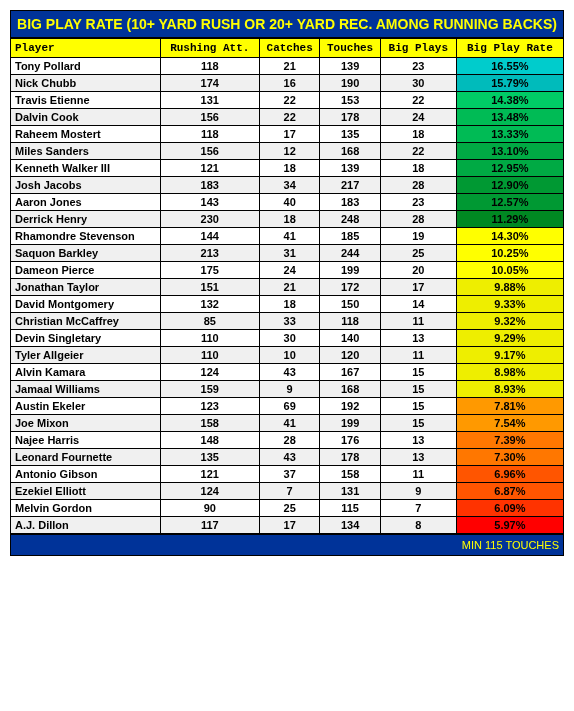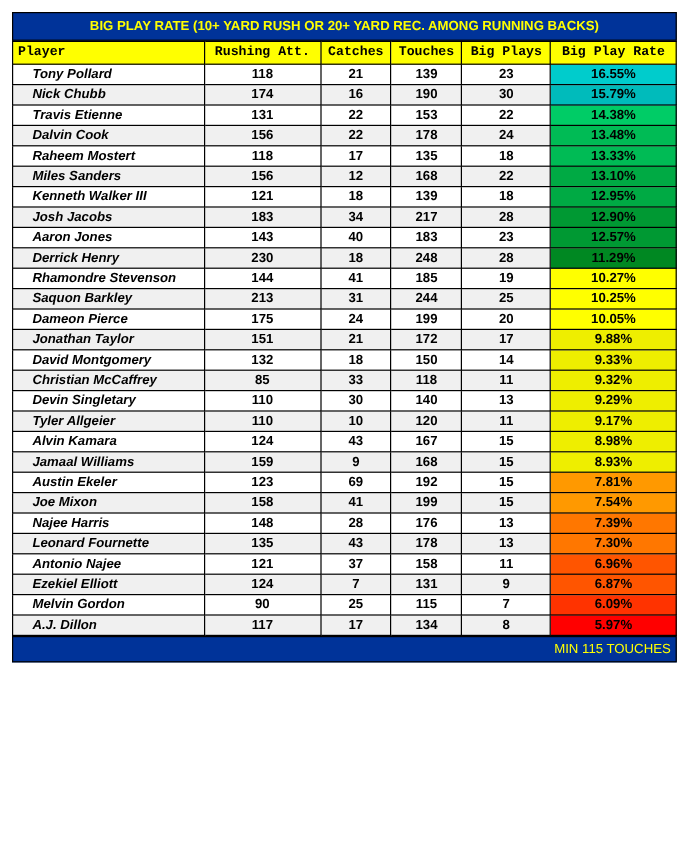--- a/index.html
+++ b/index.html
@@ -11,21 +11,21 @@
       align-items: center;
       padding: 10px;
     }
     .table-container {
       width: 554px;
     }
     .title-row {
       background: #003399;
       color: #ffff00;
       font-weight: bold;
-      font-size: 11px;
+      font-size: 14px;
       text-align: center;
       padding: 5px 4px;
       border: 1px solid #000;
     }
     table {
       width: 100%;
       border-collapse: collapse;
       font-size: 11px;
     }
     th {
@@ -43,22 +43,21 @@
     }
     td {
       border: 1px solid #000;
       padding: 2px 2px;
       text-align: center;
       font-weight: bold;
       font-size: 11px;
     }
     td:first-child {
       text-align: left;
-      padding-left: 16px;
-      font-style: italic;
+      padding-left: 4px;
     }
     tr:nth-child(odd) td { background: #ffffff; }
     tr:nth-child(even) td { background: #f0f0f0; }
     td.big-play-rate {
       color: #000;
       font-weight: bold;
     }
     .footer-row {
       background: #003399;
       color: #ffff00;
@@ -179,21 +178,21 @@
           <td>248</td>
           <td>28</td>
           <td class="big-play-rate color-green5">11.29%</td>
         </tr>
         <tr>
           <td>Rhamondre Stevenson</td>
           <td>144</td>
           <td>41</td>
           <td>185</td>
           <td>19</td>
-          <td class="big-play-rate color-yellow">10.27%</td>
+          <td class="big-play-rate color-yellow">14.30%</td>
         </tr>
         <tr>
           <td>Saquon Barkley</td>
           <td>213</td>
           <td>31</td>
           <td>244</td>
           <td>25</td>
           <td class="big-play-rate color-yellow">10.25%</td>
         </tr>
         <tr>
@@ -286,21 +285,21 @@
         </tr>
         <tr>
           <td>Leonard Fournette</td>
           <td>135</td>
           <td>43</td>
           <td>178</td>
           <td>13</td>
           <td class="big-play-rate color-orange2">7.30%</td>
         </tr>
         <tr>
-          <td>Antonio Najee</td>
+          <td>Antonio Gibson</td>
           <td>121</td>
           <td>37</td>
           <td>158</td>
           <td>11</td>
           <td class="big-play-rate color-orange3">6.96%</td>
         </tr>
         <tr>
           <td>Ezekiel Elliott</td>
           <td>124</td>
           <td>7</td>

